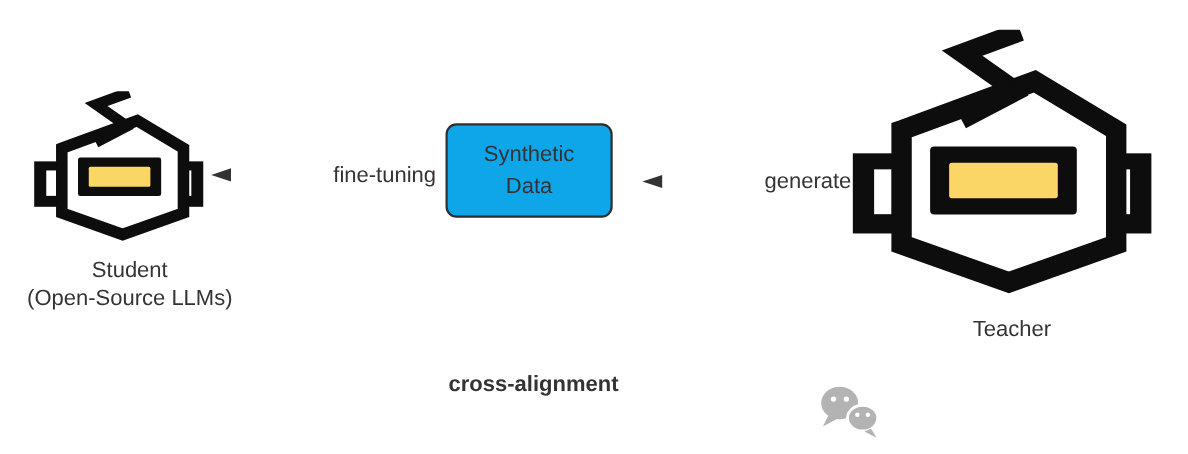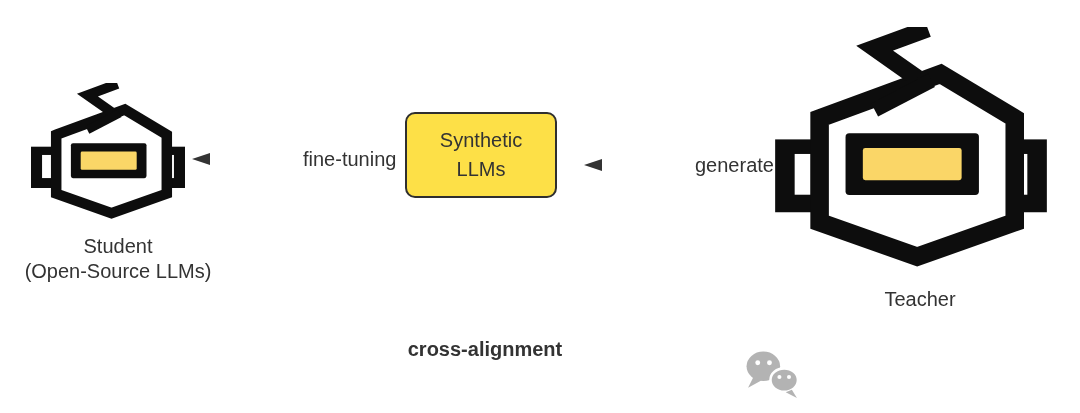--- a/index.html
+++ b/index.html
@@ -11,21 +11,21 @@
   
   .robot-sm{left:31px;top:83px;width:154px;height:140px;}
   .robot-lg{left:775px;top:27px;width:272px;height:247px;}
   
   .node-label{text-align:center;font-size:20px;line-height:25px;color:#333333;}
   .student-label{left:10px;top:234px;width:216px;}
   .teacher-label{left:795px;top:287px;width:250px;}
   
   .synth-box{
     left:405px;top:112px;width:152px;height:86px;box-sizing:border-box;
-    background:#fde047;border:2px solid #2f2f2f;border-radius:10px;
+    background:#0ea5e9;border:2px solid #2f2f2f;border-radius:10px;
     display:flex;flex-direction:column;align-items:center;justify-content:center;
     font-size:20px;line-height:29px;color:#333333;
   }
   
   .arrow{display:flex;align-items:center;height:24px;gap:45px;}
   .arrow-finetuning{left:192px;top:147px;width:214px;}
   .arrow-generate{left:556px;top:153px;width:222px;margin-left:28px;}
   .arrow .head{
     width:0;height:0;flex:0 0 auto;
     border-top:6.5px solid transparent;border-bottom:6.5px solid transparent;
@@ -69,21 +69,21 @@
 
   <div class="abs arrow arrow-finetuning">
     <span class="head"></span>
     <span class="line"></span>
     <span class="elabel">fine-tuning</span>
     <span class="line"></span>
   </div>
 
   <div class="abs synth-box">
     <div>Synthetic</div>
-    <div>LLMs</div>
+    <div>Data</div>
   </div>
 
   <div class="abs arrow arrow-generate">
     <span class="head"></span>
     <span class="line"></span>
     <span class="elabel">generate</span>
     <span class="line"></span>
   </div>
 
   <div class="abs robot-lg">

